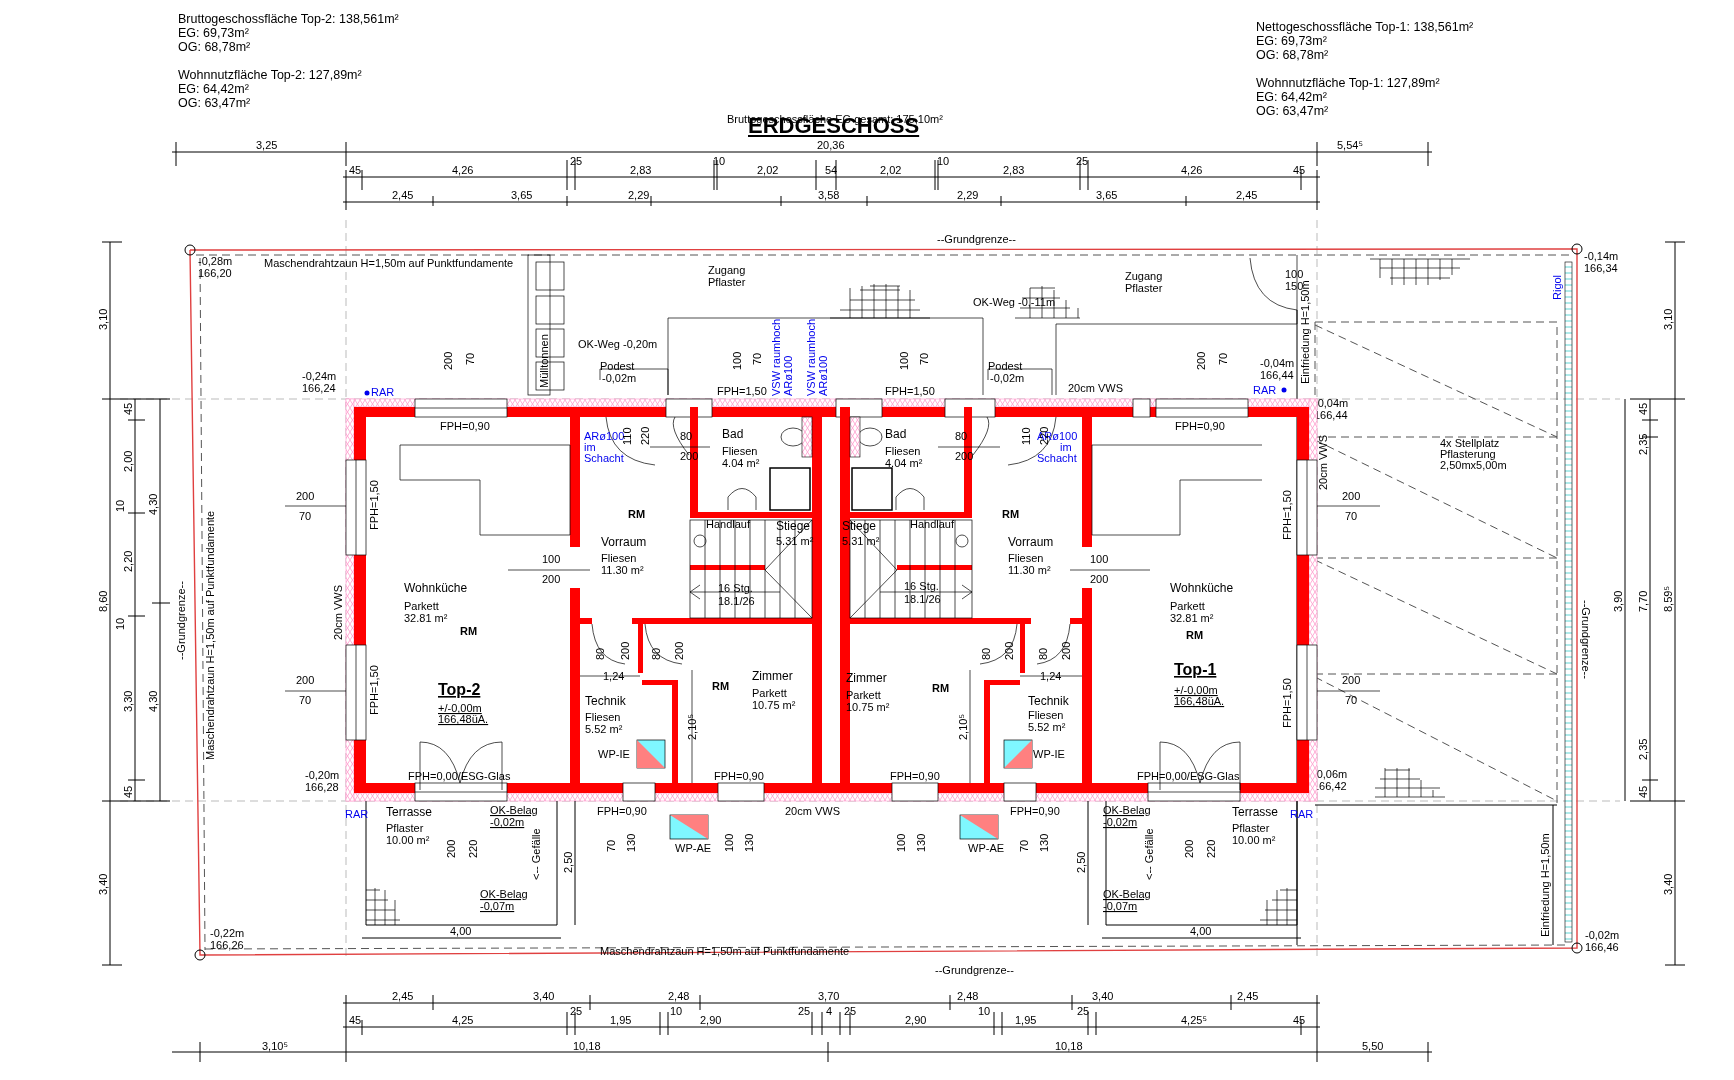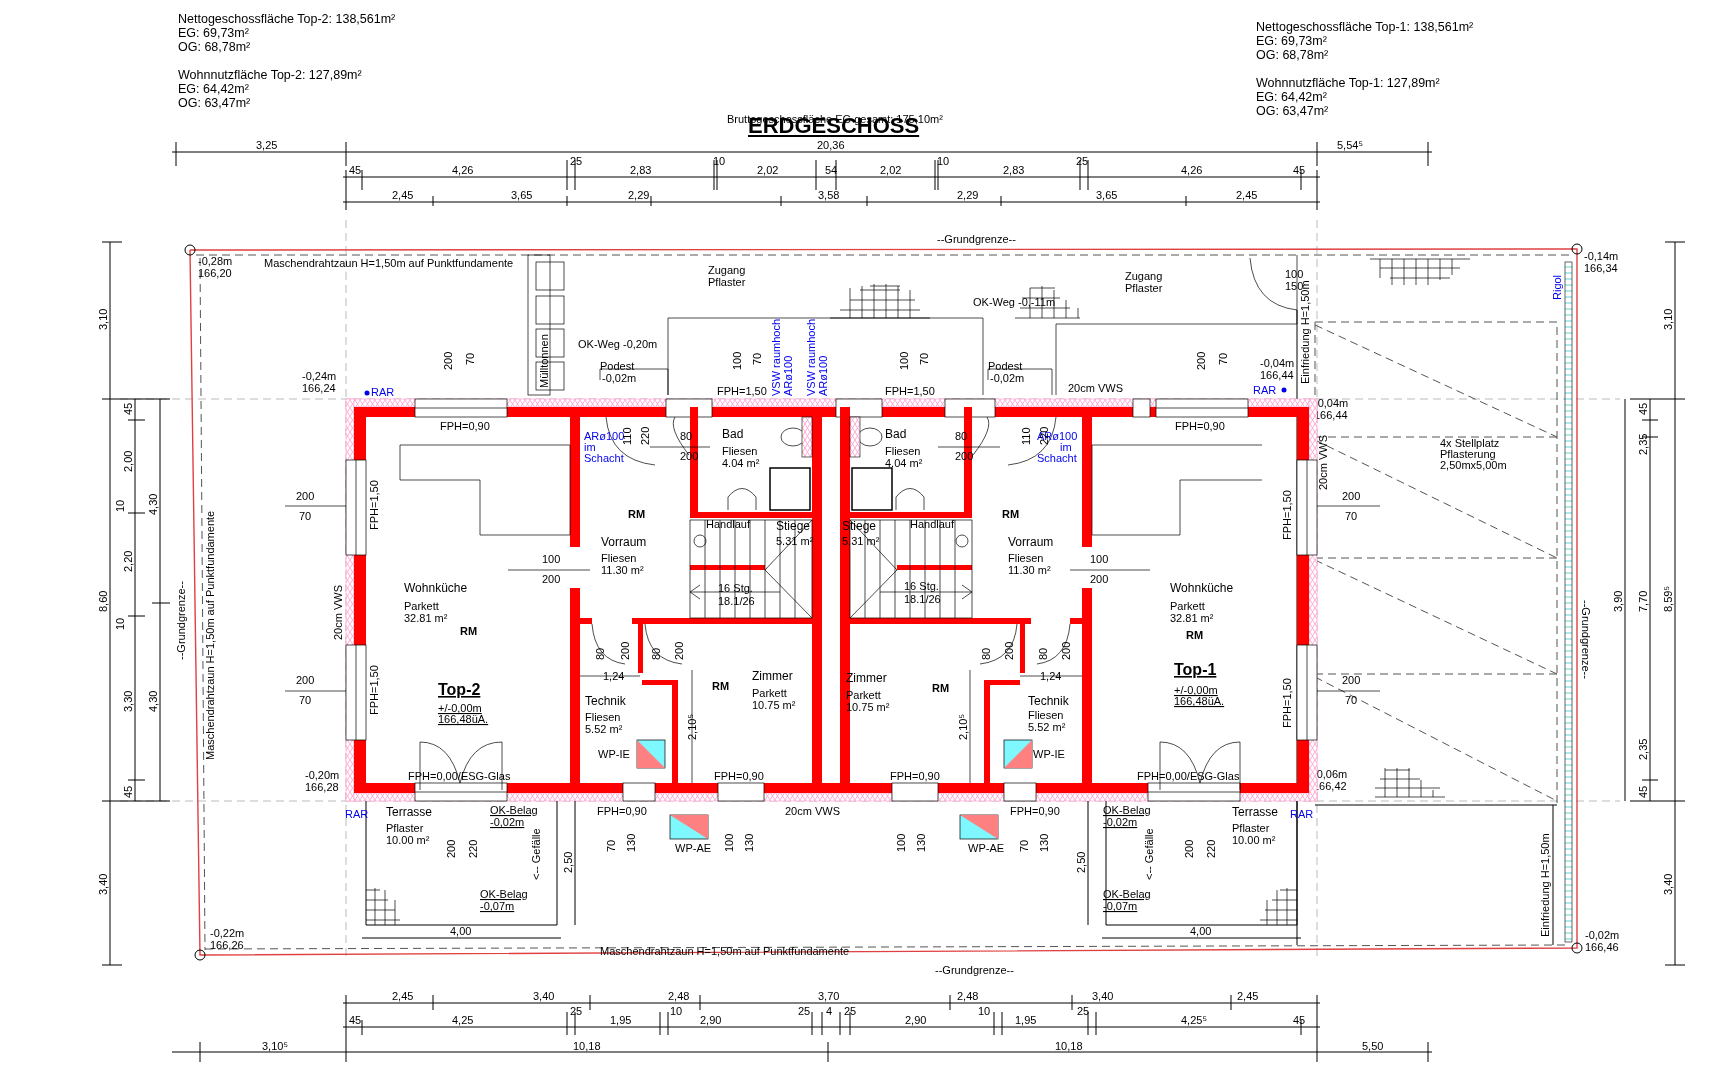--- a/index.html
+++ b/index.html
@@ -20,21 +20,21 @@
   .ln{stroke:#000;stroke-width:1;fill:none;}
   .thin{stroke:#000;stroke-width:0.7;fill:none;}
   .dash{stroke:#555;stroke-width:1;stroke-dasharray:8 5;fill:none;}
   .axis{stroke:#bbb;stroke-width:1;stroke-dasharray:8 5;fill:none;}
   .redl{stroke:#e04040;stroke-width:1.4;fill:none;}
 </style>
 </head>
 <body>
 
 <div class="info" style="left:178px;top:12px;">
-  <div>Nettogeschossfläche Top-2: 138,561m²</div>
+  <div>Bruttogeschossfläche Top-2: 138,561m²</div>
   <div>EG: 69,73m²</div>
   <div>OG: 68,78m²</div>
   <div class="gap"></div>
   <div>Wohnnutzfläche Top-2: 127,89m²</div>
   <div>EG: 64,42m²</div>
   <div>OG: 63,47m²</div>
 </div>
 <div class="info" style="left:1256px;top:20px;">
   <div>Nettogeschossfläche Top-1: 138,561m²</div>
   <div>EG: 69,73m²</div>

